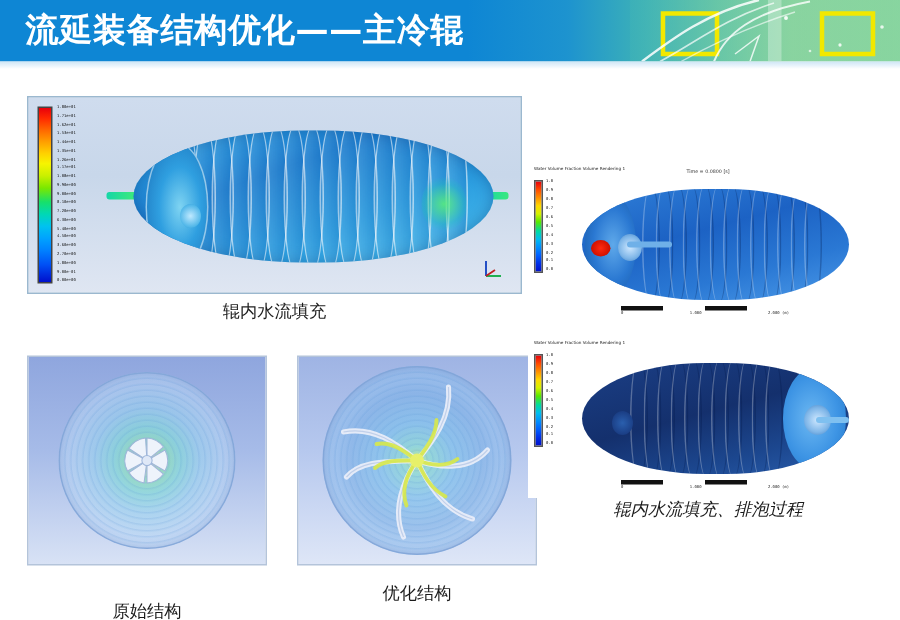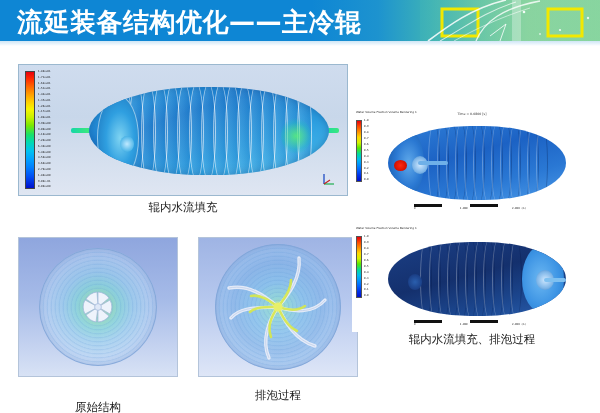--- a/index.html
+++ b/index.html
@@ -21,21 +21,21 @@
     left: 0; top: 0;
     width: 600px; height: 41px;
     background: linear-gradient(to right,
         #0e86d4 0%, #0e86d4 52%, #1d93cf 63%,
         #3fb3b6 72%, #6cc9a0 80%, #93d79a 88%, #7fd0a6 100%);
     overflow: hidden;
   }
   .header-title {
     position: absolute;
     left: 17px; top: 5px;
-    font-size: 26px;
+    font-size: 22px;
     font-weight: bold;
     color: #ffffff;
     letter-spacing: 0.5px;
     white-space: nowrap;
     font-family: "DejaVu Sans", "Liberation Sans", sans-serif;
   }
   .header-deco {
     position: absolute;
     right: 0; top: 0;
     width: 180px; height: 41px;
@@ -335,21 +335,21 @@
   }
   .scalebar-labels span {
     font-size: 2.6px; color: #222;
     font-family: "DejaVu Sans Mono", monospace;
   }
 
   
   #cap-streamline { left: 18px;  top: 200px; width: 330px; }
   #cap-orig       { left: 18px;  top: 388px; width: 160px; margin-top: 12px; }
   #cap-optim      { left: 198px; top: 388px; width: 160px; }
-  #cap-vof        { left: 352px; top: 332px; width: 240px; }
+  #cap-vof        { left: 352px; top: 332px; width: 240px; font-style: italic; }
 </style>
 </head>
 <body>
 
 <div class="slide-header">
   <div class="header-title">流延装备结构优化——主冷辊</div>
   <svg class="header-deco" viewBox="0 0 180 41" preserveAspectRatio="none">
     <defs>
       <linearGradient id="hgrad" x1="0" y1="0" x2="1" y2="0">
         <stop offset="0%" stop-color="#3fb3b6"></stop>
@@ -488,21 +488,21 @@
         <path d="M63,63 C53,63 42,62 35,68"></path>
         <path d="M63,63 C55,57 46,50 36,52"></path>
       </g>
       <circle cx="63" cy="63" r="4.6" fill="#e8f06a" opacity="0.95"></circle>
     </svg>
   </div>
   <div class="cbar" style="right:-24px; top:6px;">
     <div class="cbar-strip" style="width:5px; height:60px;"></div>
   </div>
 </div>
-<div class="caption" id="cap-optim">排泡过程</div>
+<div class="caption" id="cap-optim">优化结构</div>
 
 <div class="figure" id="fig-vof-top">
   <div class="vof-title">Time = 0.0800 [s]</div>
 
   <div class="vof-cbar">
     <div class="vof-cbar-title">Water Volume Fraction
 Volume Rendering 1</div>
     <div class="cbar-strip"></div>
     <div class="vof-cbar-labels">
       <span>1.0</span>

